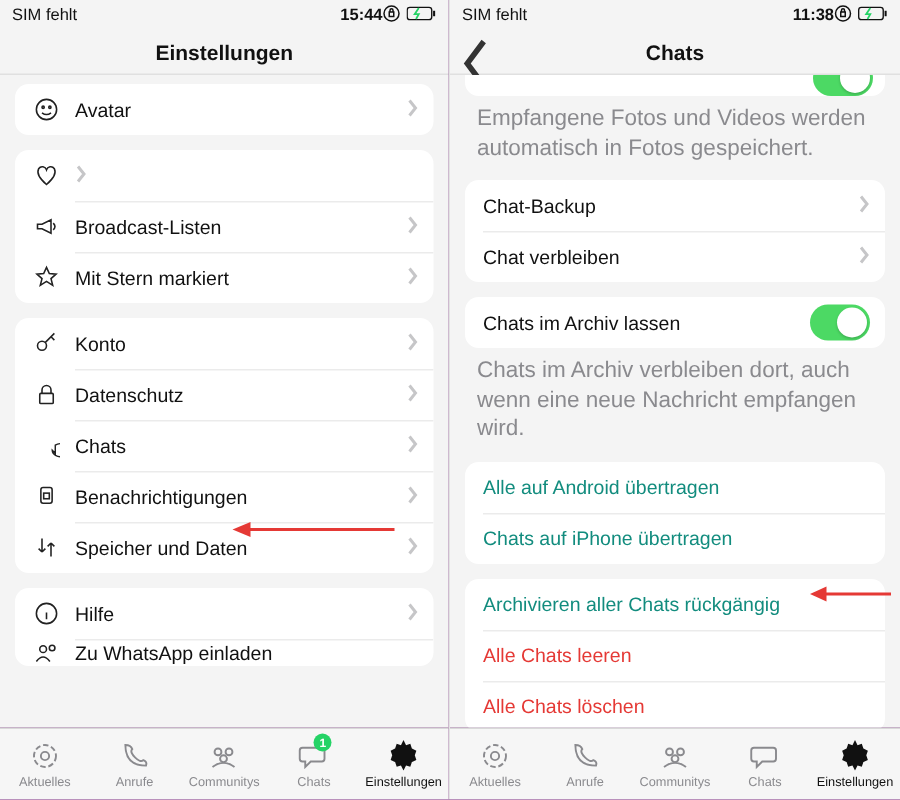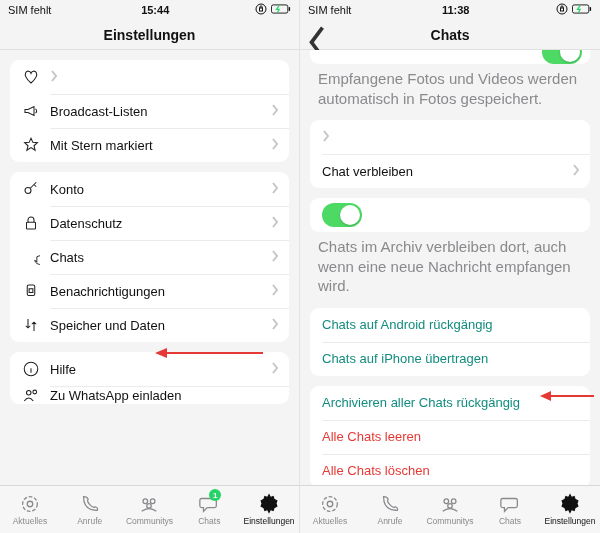--- a/index.html
+++ b/index.html
@@ -26,21 +26,21 @@
     height: 20px;
     background: #f4f4f4;
     display: flex;
     align-items: center;
     justify-content: space-between;
     padding: 0 8px;
     font-size: 11px;
     font-weight: 500;
   }
   .status-left, .status-right { display: flex; align-items: center; gap: 4px; }
-  .status-center { flex: 1; text-align: center; font-weight: 600; }
+  .status-center { flex: 1; text-align: right; font-weight: 600; }
 
   .nav-bar {
     height: 30px;
     background: #f4f4f4;
     display: flex;
     align-items: center;
     position: relative;
     border-bottom: 1px solid rgba(0,0,0,0.08);
   }
   .nav-title {
@@ -198,20 +198,36 @@
           </svg></span>
     </div>
   </div>
 
   <div class="nav-bar">
     <div class="nav-title">Einstellungen</div>
   </div>
 
   <div class="content">
 
+    <div class="group first">
+      <div class="row">
+        <span class="row-icon">
+          <svg viewBox="0 0 24 24">
+              <circle cx="12" cy="12" r="9"></circle>
+              <circle cx="9" cy="10" r="1"></circle>
+              <circle cx="15" cy="10" r="1"></circle>
+              <path d="M8 15 q4 3 8 0"></path>
+            </svg>
+        </span>
+        <span class="row-label">Avatar</span>
+        <span class="chevron"><svg viewBox="0 0 8 12">
+              <path d="M2 1 L6 6 L2 11"></path>
+            </svg></span>
+      </div>
+    </div>
 
     <div class="group">
       <div class="row">
         <span class="row-icon">
             <svg viewBox="0 0 24 24">
               <path d="M12 20 C5 14 3 10 5 6 c2-3 6-2 7 1 c1-3 5-4 7-1 c2 4 0 8 -7 14z"></path>
             </svg>
           </span>
         <span class="chevron"><svg viewBox="0 0 8 12">
               <path d="M2 1 L6 6 L2 11"></path>
@@ -412,42 +428,44 @@
 
   <div class="content">
 
     <div style="background:#fff;border-radius:0 0 9px 9px;height:14px;margin:0 10px 0 10px;position:relative;overflow:hidden">
       <div style="position:absolute;right:8px;top:-10px" class="toggle"></div>
     </div>
     <div class="group-footer">Empfangene Fotos und Videos werden automatisch in Fotos gespeichert.</div>
 
     <div class="group">
       <div class="row row-noicon">
+        <span class="row-label">Chat-Backup</span>
         <span class="chevron"><svg viewBox="0 0 8 12">
               <path d="M2 1 L6 6 L2 11"></path>
             </svg></span>
       </div>
       <div class="row row-noicon">
         <span class="row-label">Chat verbleiben</span>
         <span class="chevron"><svg viewBox="0 0 8 12">
               <path d="M2 1 L6 6 L2 11"></path>
             </svg></span>
       </div>
     </div>
 
     <div class="group">
       <div class="row row-noicon">
+        <span class="row-label">Chats im Archiv lassen</span>
         <span class="toggle"></span>
       </div>
     </div>
     <div class="group-footer">Chats im Archiv verbleiben dort, auch wenn eine neue Nachricht empfangen wird.</div>
 
     <div class="group">
       <div class="row row-noicon">
-        <span class="row-label green">Chats auf Android rückgängig</span>
+        <span class="row-label green">Alle auf Android übertragen</span>
       </div>
       <div class="row row-noicon">
         <span class="row-label green">Chats auf iPhone übertragen</span>
       </div>
     </div>
 
     <div class="group">
       <div class="row row-noicon">
         <span class="row-label green">Archivieren aller Chats rückgängig</span>
       </div>

